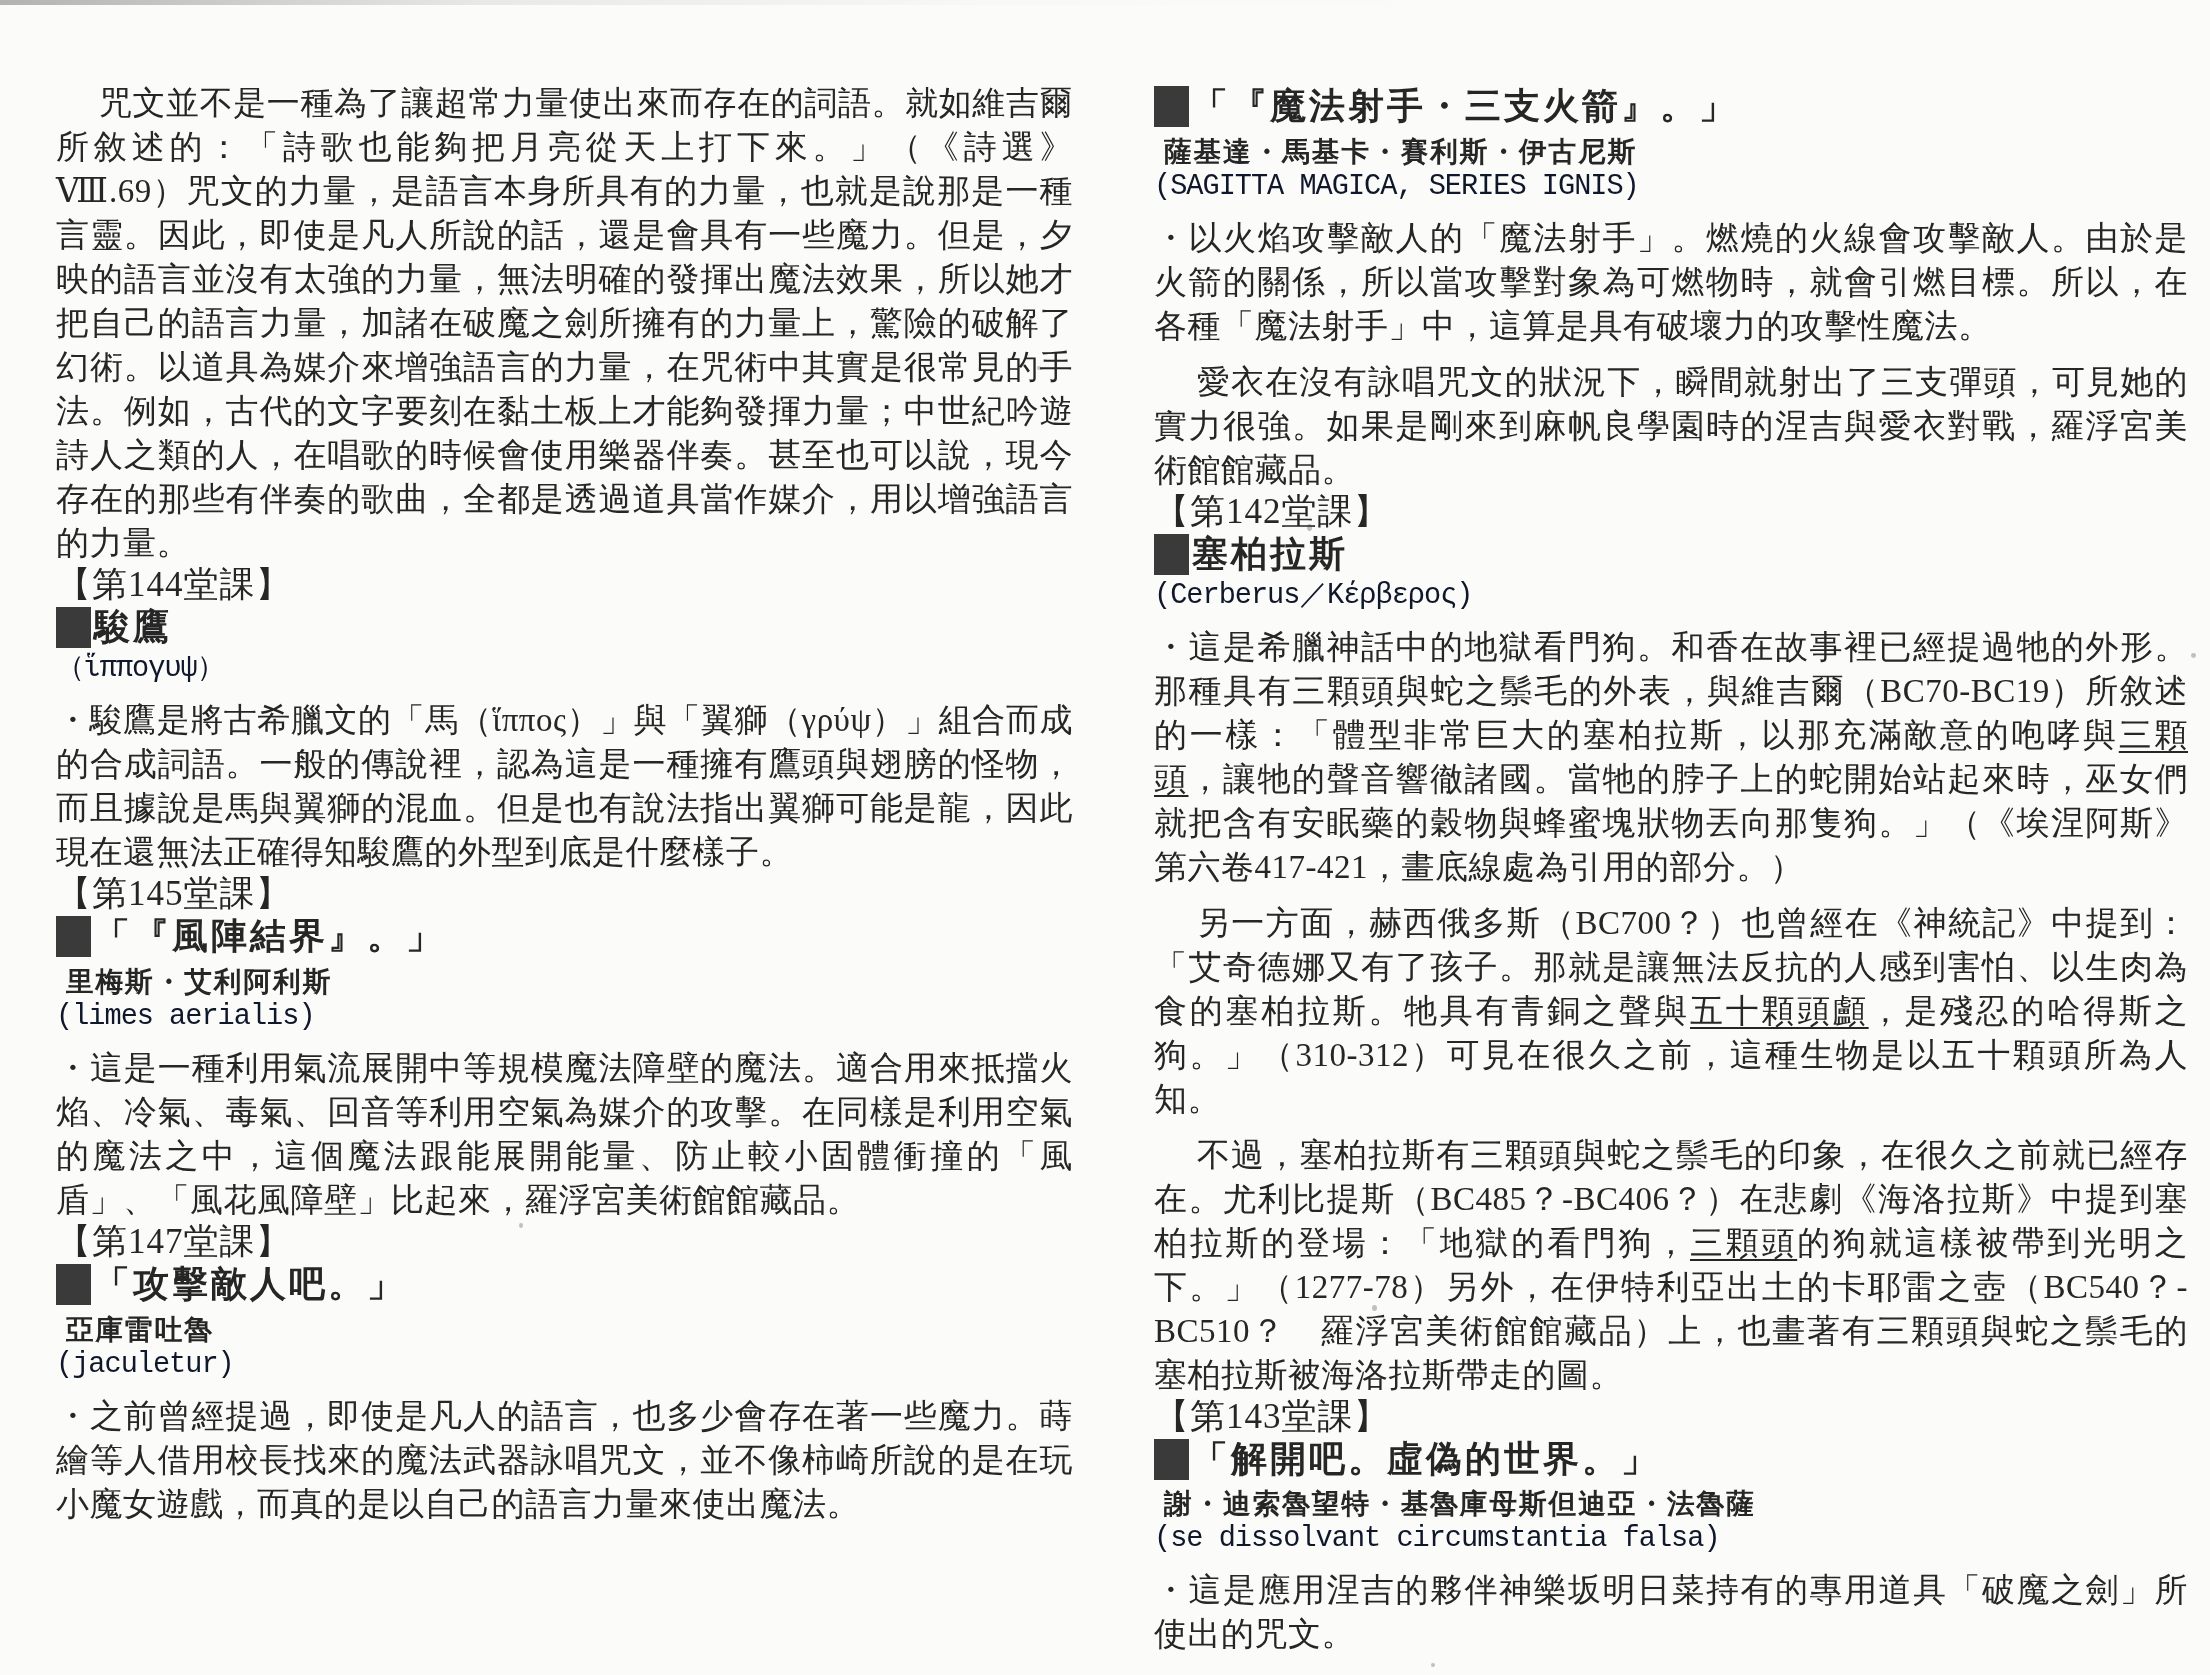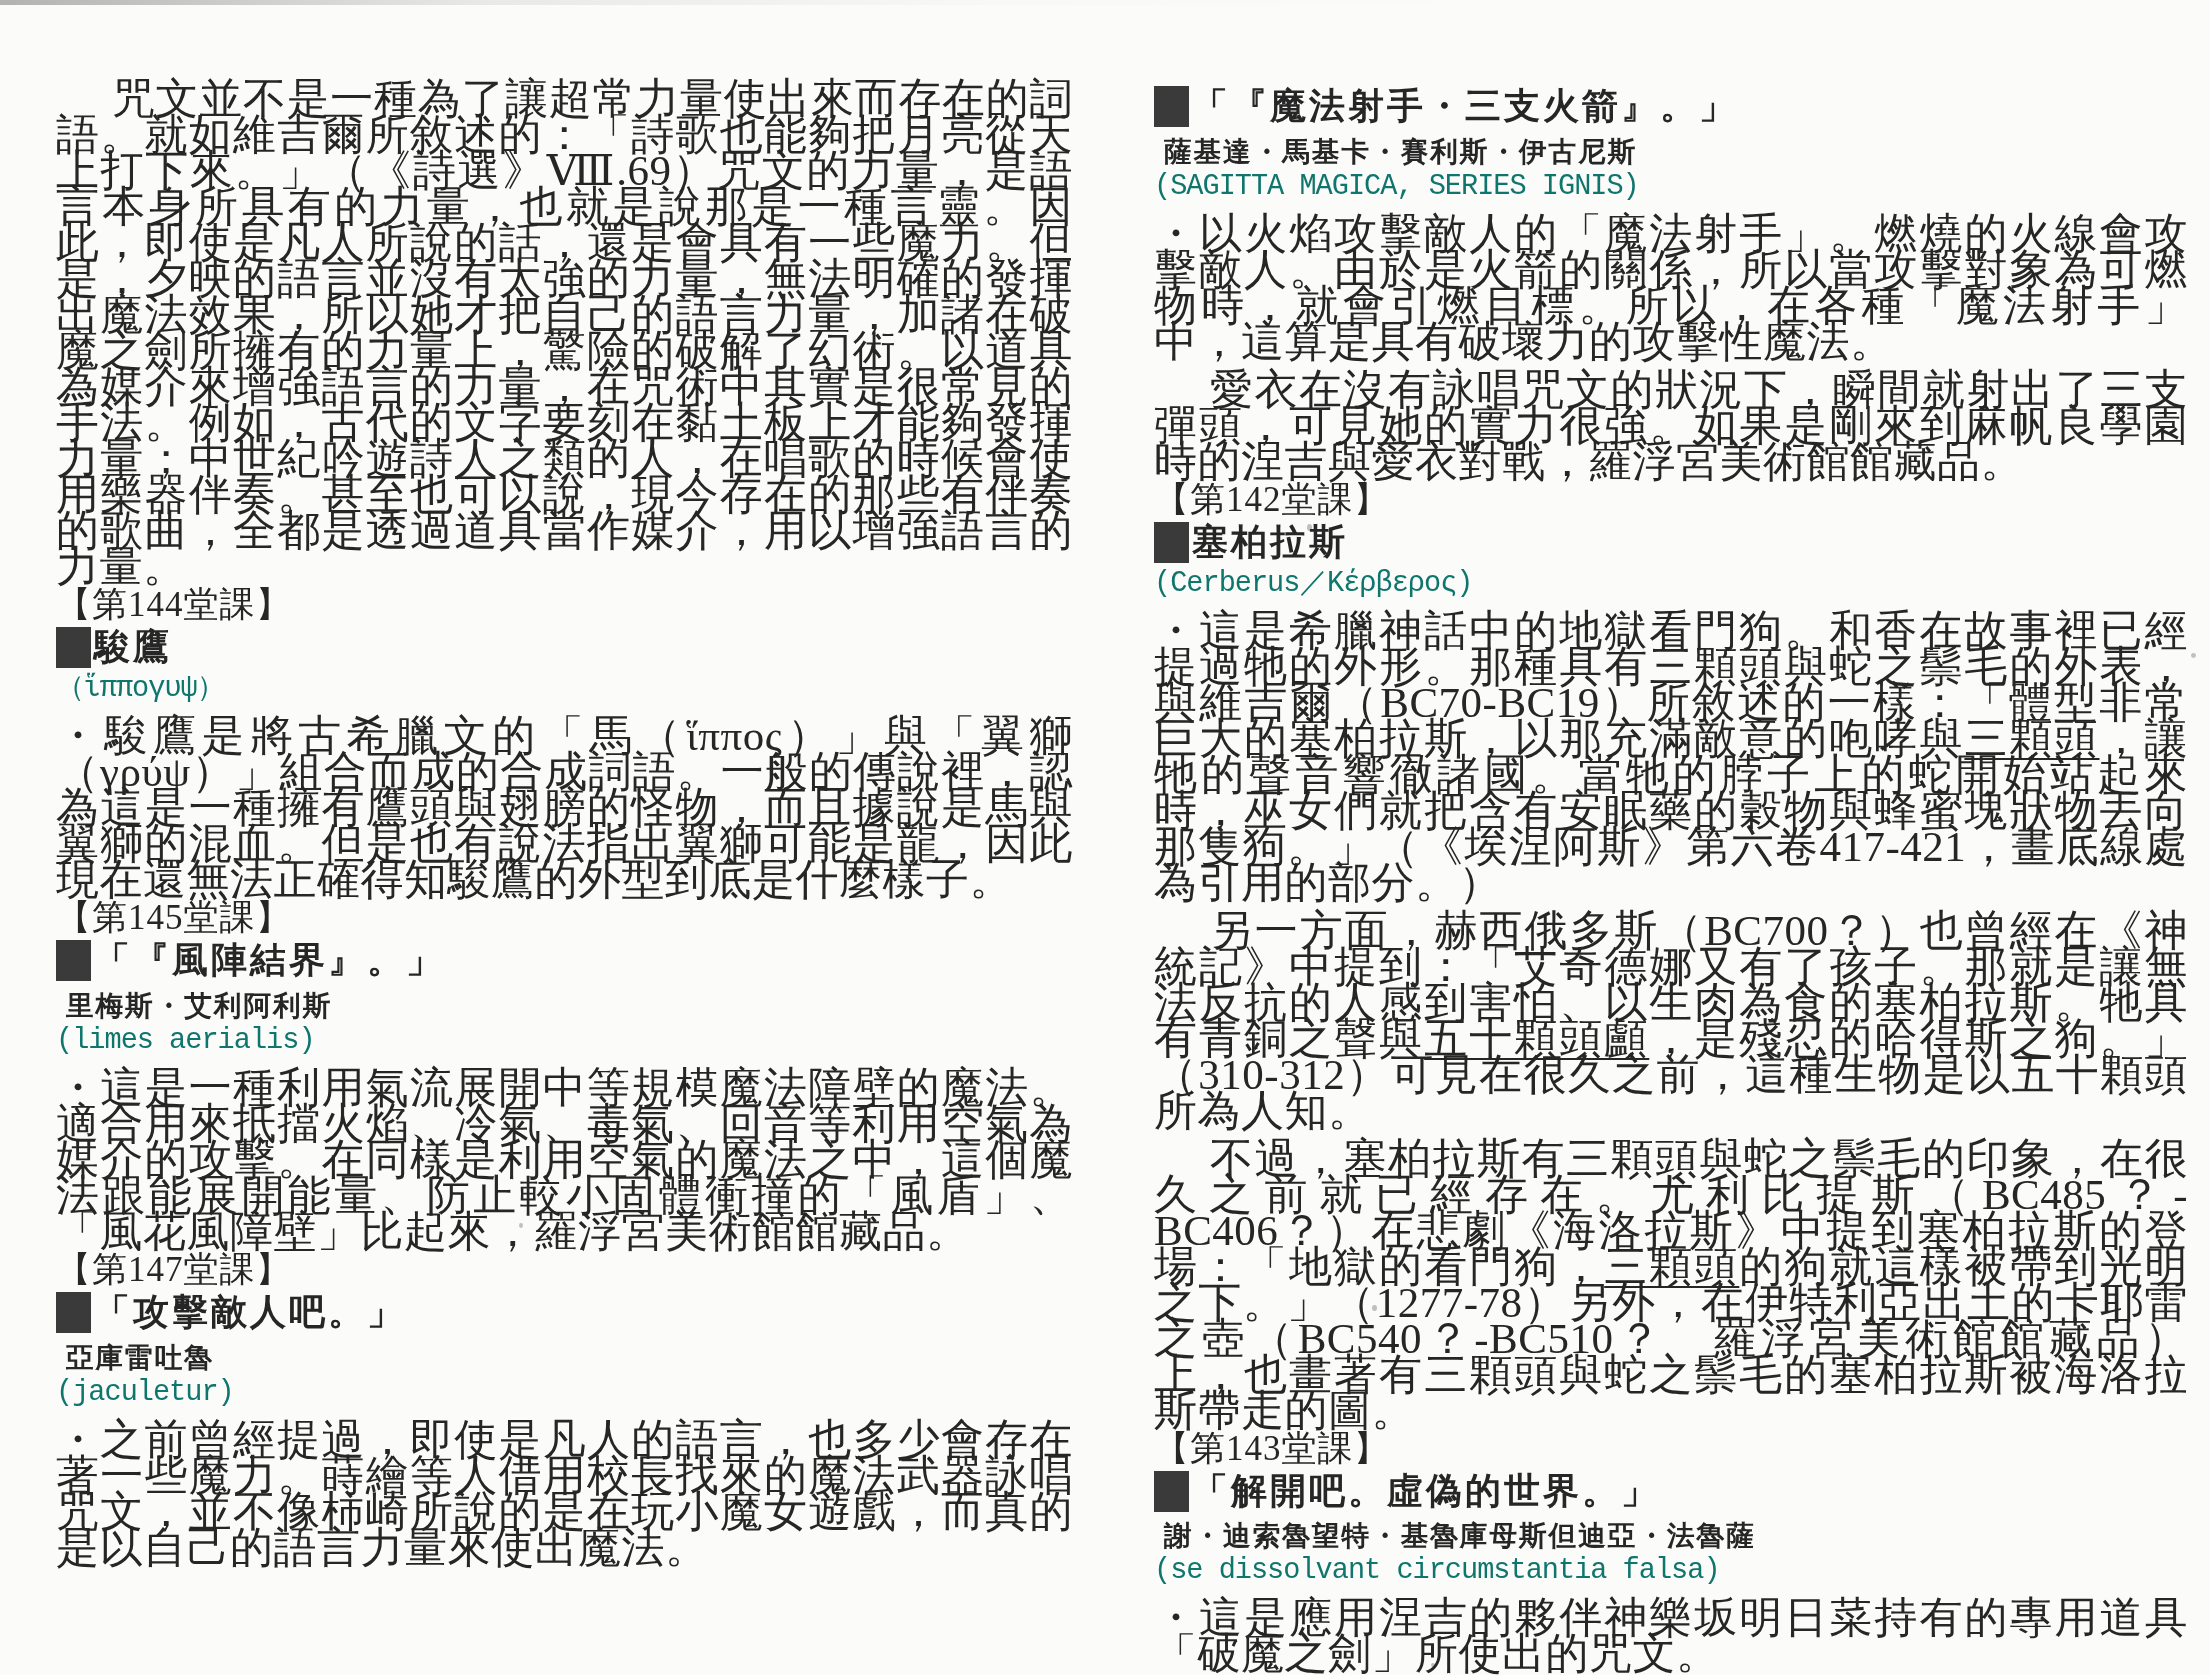--- a/index.html
+++ b/index.html
@@ -21,22 +21,22 @@
   }
   .speck { position: absolute; background: #8f8f8c; border-radius: 50%; opacity: .55; }
 
   .col { position: absolute; top: 0; }
   .col-left  { left: 56px;  top: 81px;  width: 1017px; }
   .col-right { left: 1154px; top: 61px; width: 1034px; }
 
   p, h2, h3, div.latin, div.lesson { margin: 0; }
 
   .body-text {
-    font-size: 43px;
-    line-height: 36px;
+    font-size: 33px;
+    line-height: 44px;
     text-align: justify;
     letter-spacing: 0.5px;
   }
   .indent { text-indent: 1.3em; }
 
   .lesson {
     font-size: 35px;
     line-height: 39px;
     letter-spacing: 1px;
     margin: 53px 0 45px;
@@ -64,21 +64,21 @@
     font-weight: bold;
     letter-spacing: 2px;
     margin: 3.9px 0 0 9.9px;
   }
   .latin {
     font-size: 28.6px;
     line-height: 35px;
     font-family: "Liberation Mono", "DejaVu Sans Mono", monospace;
     letter-spacing: -1px;
     margin: 2px 0 0 3.9px;
-    color: #0f766e;
+    color: #0f172a;
   }
   .entry .body-text { margin-top: 12px; }
 
   .u { text-decoration: underline; text-underline-offset: 4.9px; text-decoration-thickness: 2px; }
 </style>
 </head>
 <body>
 
 <div class="page">
   <div class="scan-edge-top"></div>

